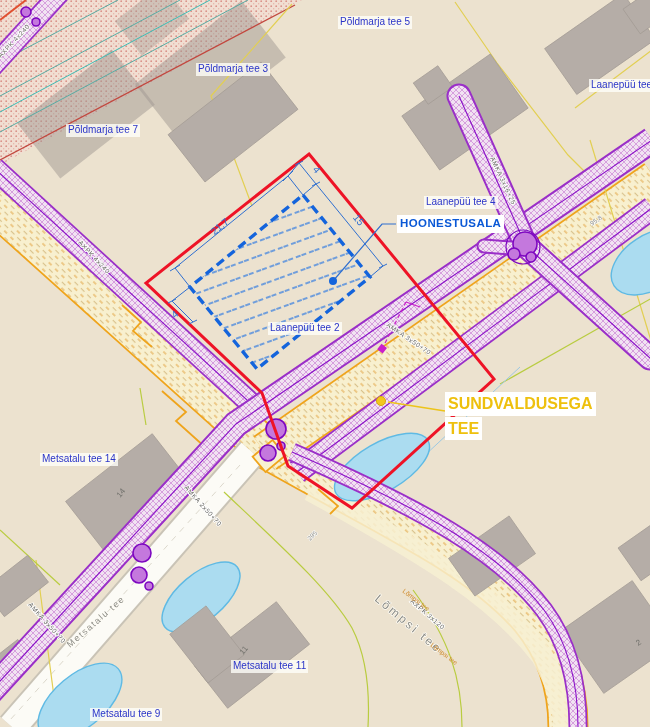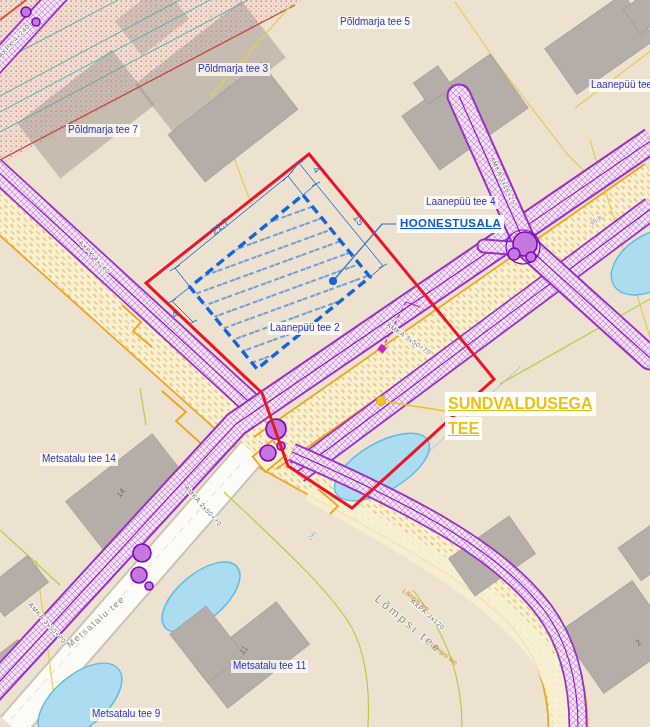--- a/index.html
+++ b/index.html
@@ -2,21 +2,21 @@
 <html><head>
 <meta charset="utf-8">
 <style>
   html,body{margin:0;padding:0;background:#888;}
   #stage{position:relative;width:650px;height:727px;overflow:hidden;background:#ece2cf;
          font-family:"Liberation Sans",sans-serif;}
   #stage svg{position:absolute;left:0;top:0;}
   .lot-label{position:absolute;font-size:10px;color:#2b35c8;background:rgba(255,255,250,.78);
              padding:0 2px;white-space:nowrap;line-height:1.25;}
   .anno{position:absolute;font-weight:700;white-space:nowrap;line-height:1.35;}
-  .anno span{display:inline-block;background:#ffffff;padding:1px 3px;text-decoration:underline;}
+  .anno span{display:inline-block;background:#ffffff;padding:1px 3px;}
   .anno .l2{display:table;background:#ffffff;padding:1px 3px;margin-top:1px;}
   #anno-hoonestusala{font-size:11.5px;color:#0a58d6;letter-spacing:.4px;}
   #anno-kaitsevoond{font-size:10.5px;color:#cb1fcb;}
   #anno-sundvaldus{font-size:16px;color:#eec00e;}
   text{font-family:"Liberation Sans",sans-serif;}
   .cable{font-size:6.5px;fill:#63635e;stroke:#ffffff;stroke-width:1.6px;paint-order:stroke;letter-spacing:.6px;}
   .roadname{fill:#8b8b85;stroke:#fffdf6;stroke-width:1.4px;paint-order:stroke;}
   .pnum{font-size:6.5px;fill:#8b8b85;stroke:#fff;stroke-width:1px;paint-order:stroke;}
   .bnum{font-size:8px;fill:#6f6f6a;}
   .dimtxt{fill:#2f6fd0;font-size:10px;}

